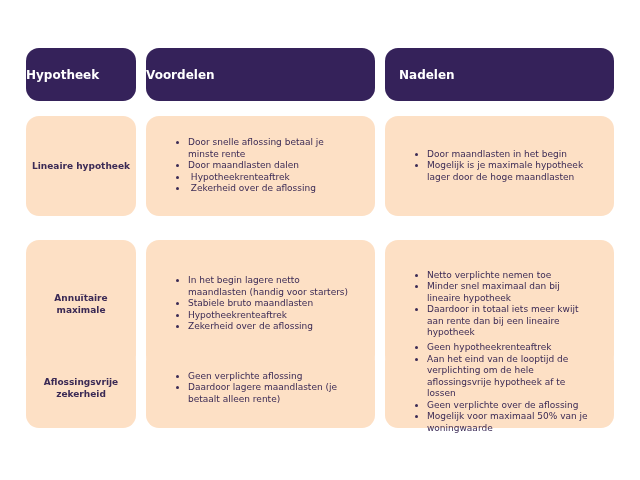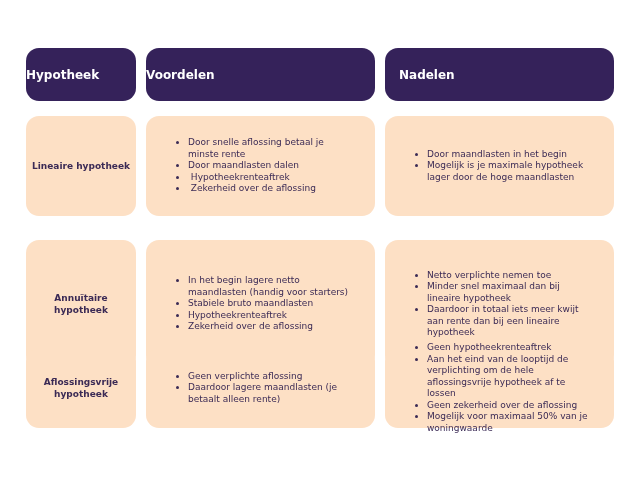--- a/index.html
+++ b/index.html
@@ -48,47 +48,47 @@
   </ul>
 </div>
 <div class="box cell list c3 r1">
   <ul>
     <li>Door maandlasten in het begin</li>
     <li>Mogelijk is je maximale hypotheek lager door de hoge maandlasten</li>
   </ul>
 </div>
 
 <div class="box cell label c1 r2">
-    <span>Annuïtaire hypotheek</span>
+    <span>Annuïtaire maximale</span>
   </div>
 <div class="box cell list c2 r2">
   <ul>
     <li>In het begin lagere netto maandlasten (handig voor starters)</li>
     <li>Stabiele bruto maandlasten</li>
     <li>Hypotheekrenteaftrek</li>
     <li>Zekerheid over de aflossing</li>
   </ul>
 </div>
 <div class="box cell list c3 r2">
   <ul>
     <li>Netto verplichte nemen toe</li>
     <li>Minder snel maximaal dan bij lineaire hypotheek</li>
     <li>Daardoor in totaal iets meer kwijt aan rente dan bij een lineaire hypotheek</li>
   </ul>
 </div>
 
 <div class="box cell label c1 r3">
-    <span>Aflossingsvrije hypotheek</span>
+    <span>Aflossingsvrije zekerheid</span>
   </div>
 <div class="box cell list c2 r3">
   <ul>
     <li>Geen verplichte aflossing</li>
     <li>Daardoor lagere maandlasten (je betaalt alleen rente)</li>
   </ul>
 </div>
 <div class="box cell list c3 r3">
   <ul>
     <li>Geen hypotheekrenteaftrek</li>
     <li>Aan het eind van de looptijd de verplichting om de hele aflossingsvrije hypotheek af te lossen</li>
-    <li>Geen zekerheid over de aflossing</li>
+    <li>Geen verplichte over de aflossing</li>
     <li>Mogelijk voor maximaal 50% van je woningwaarde</li>
   </ul>
 </div>
 
 </body></html>

